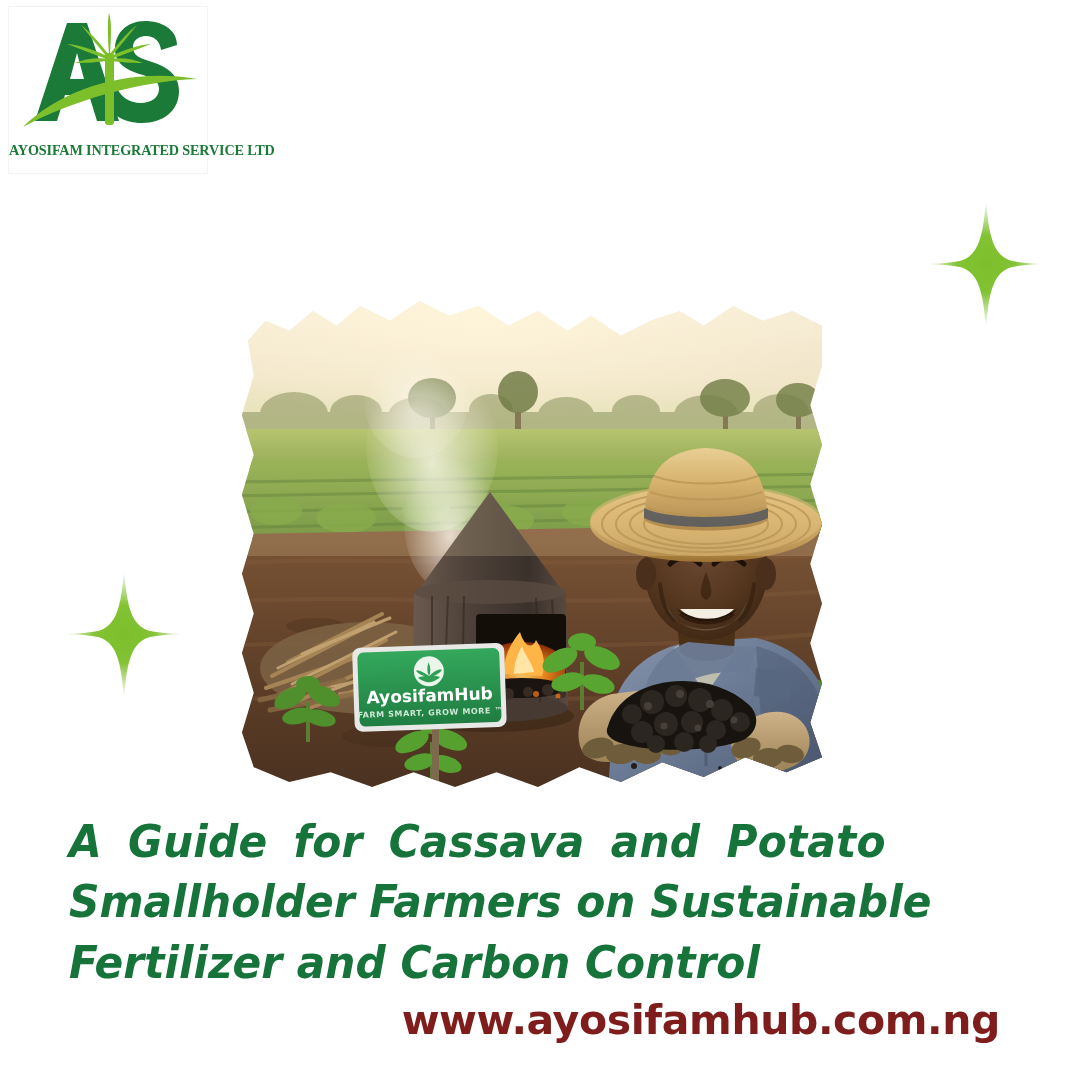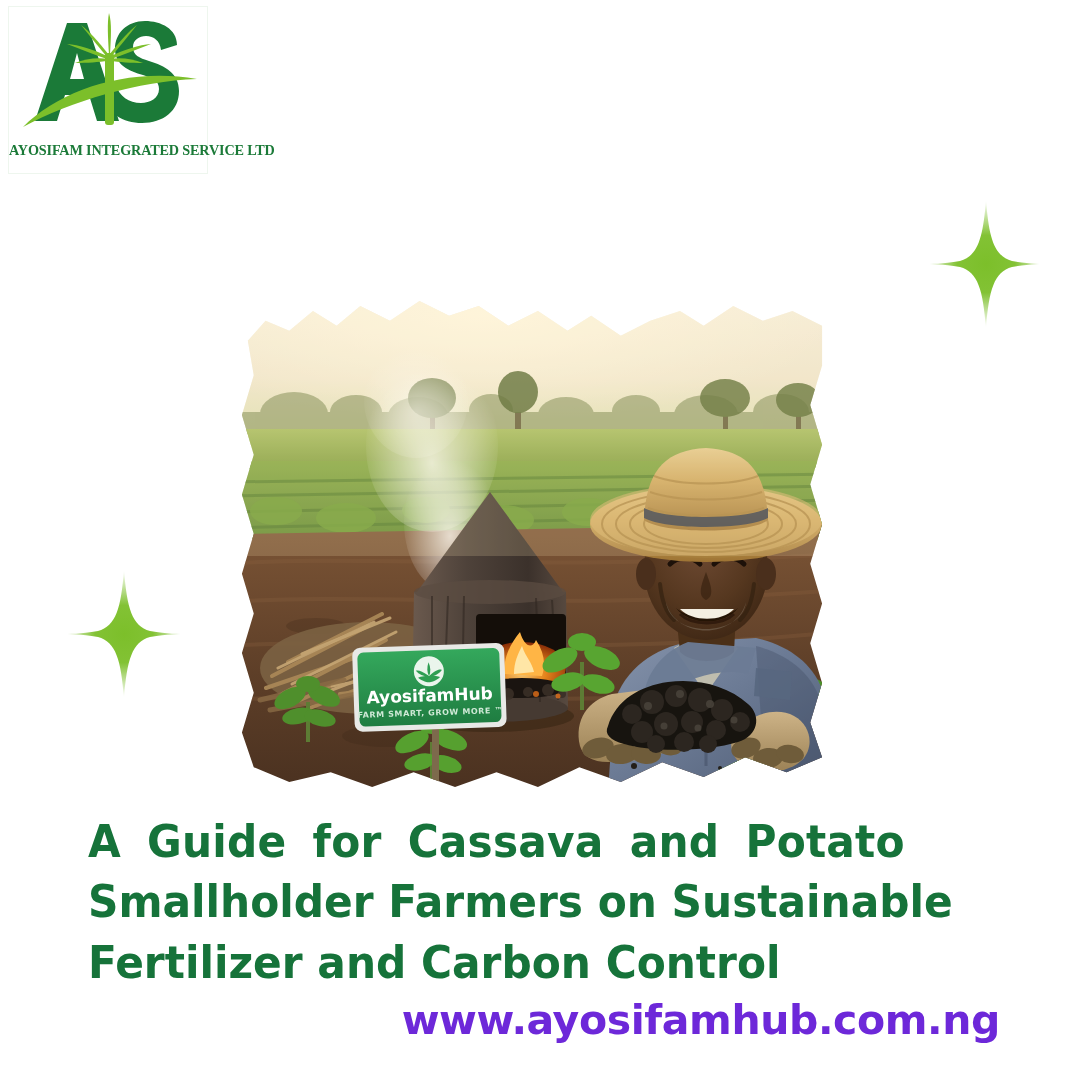--- a/index.html
+++ b/index.html
@@ -113,23 +113,24 @@
   #photo-svg { display: block; width: 592px; height: 496px; }
 
   
   .sparkle { position: absolute; }
   #sparkle-right { left: 920px; top: 198px; width: 132px; height: 132px; }
   #sparkle-left  { left: 58px;  top: 568px; width: 132px; height: 132px; }
 
   
   #subtitle {
     position: absolute;
-    left: 88px;
+    left: 69px;
     top: 812px;
     width: 944px;
+    font-style: italic;
   }
   #subtitle .sl {
     font-family: "DejaVu Sans", sans-serif;
     font-weight: 700;
     font-size: 45px;
     line-height: 1.34;
     color: #16733a;
     transform: scaleX(0.94);
     transform-origin: left center;
     white-space: nowrap;
@@ -140,21 +141,21 @@
   #site-url {
     position: absolute;
     left: 80px;
     top: 996px;
     width: 920px;
     text-align: right;
     font-family: "DejaVu Sans", sans-serif;
     font-weight: 700;
     font-size: 41px;
     letter-spacing: -0.4px;
-    color: #6d28d9;
+    color: #7f1d1d;
     white-space: nowrap;
   }
 </style>
 </head>
 <body>
 
 <div id="poster">
 
   <div id="logo-box">
     <div id="logo-mark">

